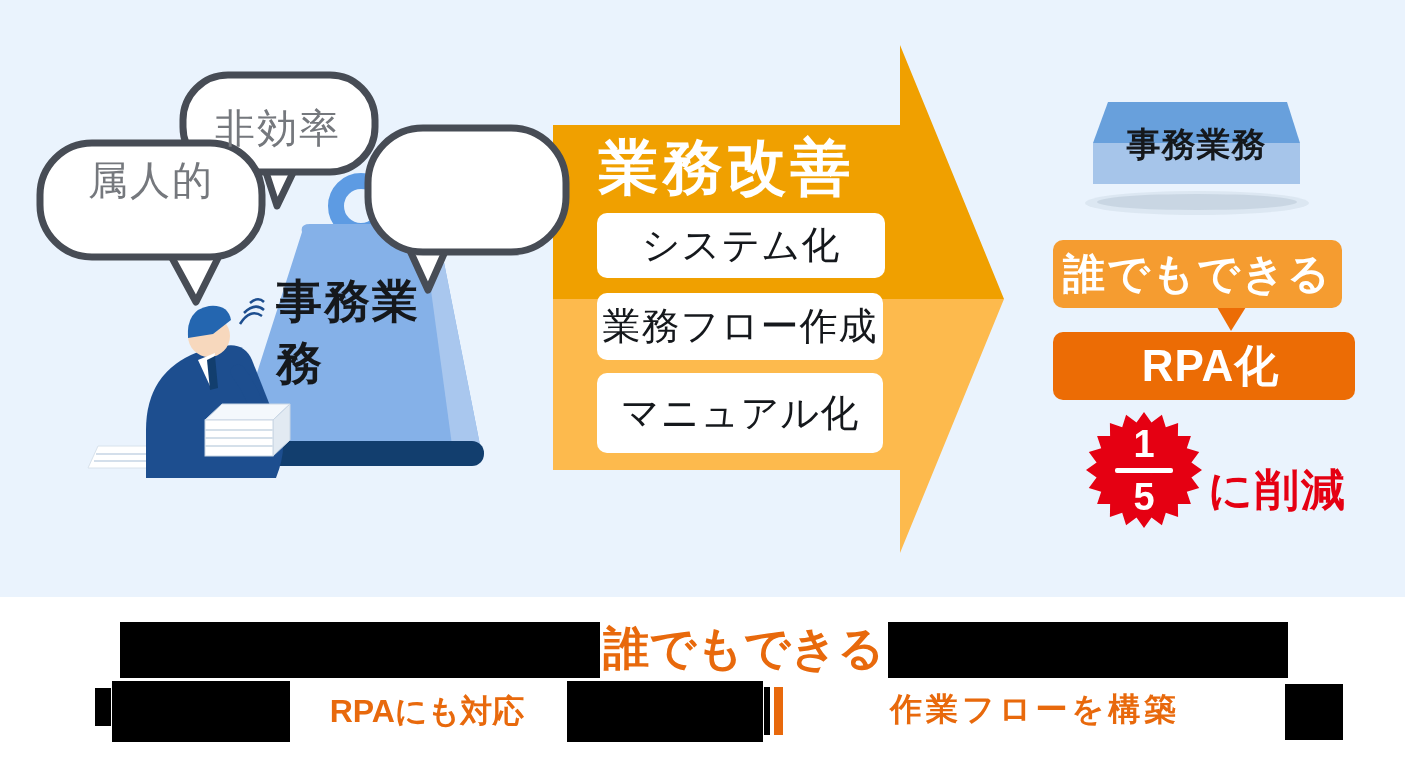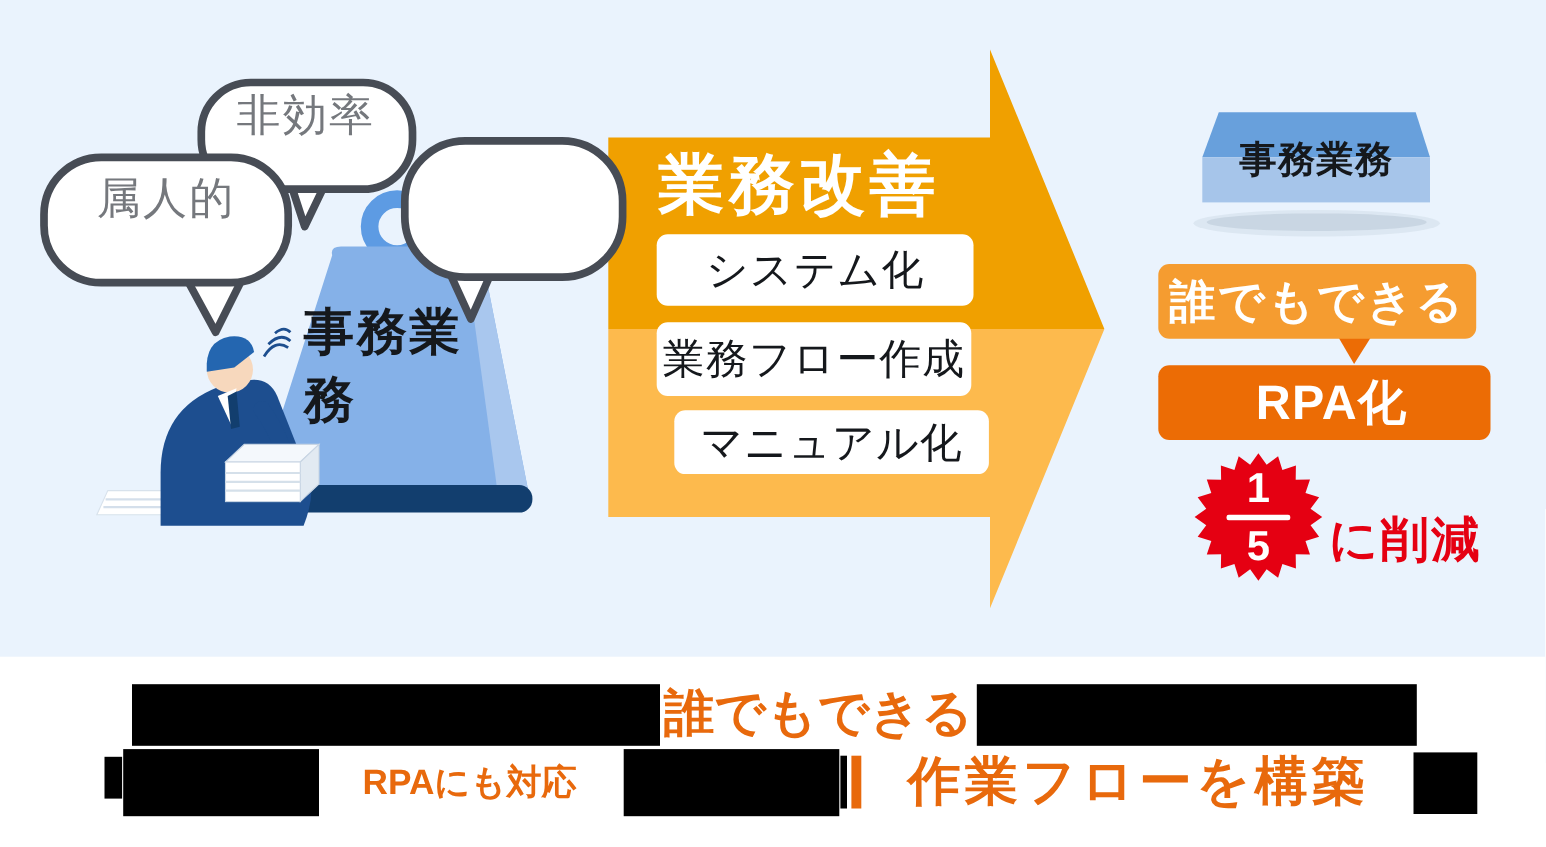--- a/index.html
+++ b/index.html
@@ -84,30 +84,30 @@
       <ellipse cx="1197" cy="202" rx="100" ry="8" fill="#C4D2DE" opacity="0.8"></ellipse>
       <polygon points="1108,102 1287,102 1300,143 1093,143" fill="#68A0DC"></polygon>
       <rect x="1093" y="143" width="207" height="41" fill="#A6C5EA"></rect>
     </g>
 
     <polygon points="1217,307 1246,307 1231,331" fill="#EC6C05"></polygon>
 
     <polygon id="starburst" fill="#E50012" points="1144.0,412.0 1151.5,422.6 1161.9,414.8 1165.8,427.2 1178.1,423.1 1177.9,436.1 1190.9,435.9 1186.8,448.2 1199.2,452.1 1191.4,462.5 1202.0,470.0 1191.4,477.5 1199.2,487.9 1186.8,491.8 1190.9,504.1 1177.9,503.9 1178.1,516.9 1165.8,512.8 1161.9,525.2 1151.5,517.4 1144.0,528.0 1136.5,517.4 1126.1,525.2 1122.2,512.8 1109.9,516.9 1110.1,503.9 1097.1,504.1 1101.2,491.8 1088.8,487.9 1096.6,477.5 1086.0,470.0 1096.6,462.5 1088.8,452.1 1101.2,448.2 1097.1,435.9 1110.1,436.1 1109.9,423.1 1122.2,427.2 1126.1,414.8 1136.5,422.6"></polygon>
   </svg>
 
-  <div class="abs txt bubble-label" style="left:183px;top:82px;width:190px;height:44px;">非効率</div>
+  <div class="abs txt bubble-label" style="left:183px;top:106px;width:190px;height:44px;">非効率</div>
   <div class="abs txt bubble-label" style="left:53px;top:158px;width:196px;height:44px;">属人的</div>
 
   <div class="abs txt weight-label" style="left:276px;top:308px;width:182px;height:50px;">事務業務</div>
 
   <div class="abs txt arrow-title" style="left:553px;top:144px;width:347px;height:48px;">業務改善</div>
 
   <div class="abs txt step-box" style="left:597px;top:213px;width:288px;height:65px;">システム化</div>
   <div class="abs txt step-box" style="left:597px;top:293px;width:286px;height:67px;">業務フロー作成</div>
-  <div class="abs txt step-box" style="left:597px;top:373px;width:286px;height:58px;margin-left:16px;">マニュアル化</div>
+  <div class="abs txt step-box" style="left:597px;top:373px;width:286px;height:80px;">マニュアル化</div>
 
   <div class="abs txt mini-weight-label" style="left:1093px;top:126px;width:207px;height:38px;">事務業務</div>
 
   <div class="abs txt orange-box box-daredemo" style="left:1053px;top:240px;width:289px;height:68px;">誰でもできる</div>
   <div class="abs txt orange-box box-rpa" style="left:1053px;top:332px;width:289px;height:68px;">RPA化</div>
 
   <div class="abs txt fraction" style="left:1086px;top:412px;width:116px;height:116px;">
     <div class="num">1</div>
     <div class="bar"></div>
     <div class="den">5</div>
@@ -117,16 +117,16 @@
   <div class="abs black-bar" style="left:120px;top:622px;width:480px;height:56px;"></div>
   <div class="abs txt cap-orange" style="left:600px;top:618px;width:288px;height:62px;font-size:46px;">誰でもできる</div>
   <div class="abs black-bar" style="left:888px;top:622px;width:400px;height:56px;"></div>
 
   <div class="abs black-bar" style="left:95px;top:688px;width:16px;height:38px;"></div>
   <div class="abs black-bar" style="left:112px;top:681px;width:178px;height:61px;"></div>
   <div class="abs txt cap-orange" style="left:291px;top:681px;width:272px;height:61px;font-size:32px;">RPAにも対応</div>
   <div class="abs black-bar" style="left:567px;top:681px;width:196px;height:61px;"></div>
   <div class="abs black-bar" style="left:764px;top:687px;width:6px;height:48px;"></div>
   <div class="abs cap-orange-mark" style="left:774px;top:687px;width:9px;height:48px;"></div>
-  <div class="abs txt cap-orange" style="left:790px;top:678px;width:490px;height:64px;font-size:48px;letter-spacing:4px;">作業フローを構築</div>
+  <div class="abs txt cap-orange" style="left:790px;top:678px;width:490px;height:64px;font-size:32px;letter-spacing:4px;">作業フローを構築</div>
   <div class="abs black-bar" style="left:1285px;top:684px;width:58px;height:56px;"></div>
 
 </div>
 
 </body></html>

